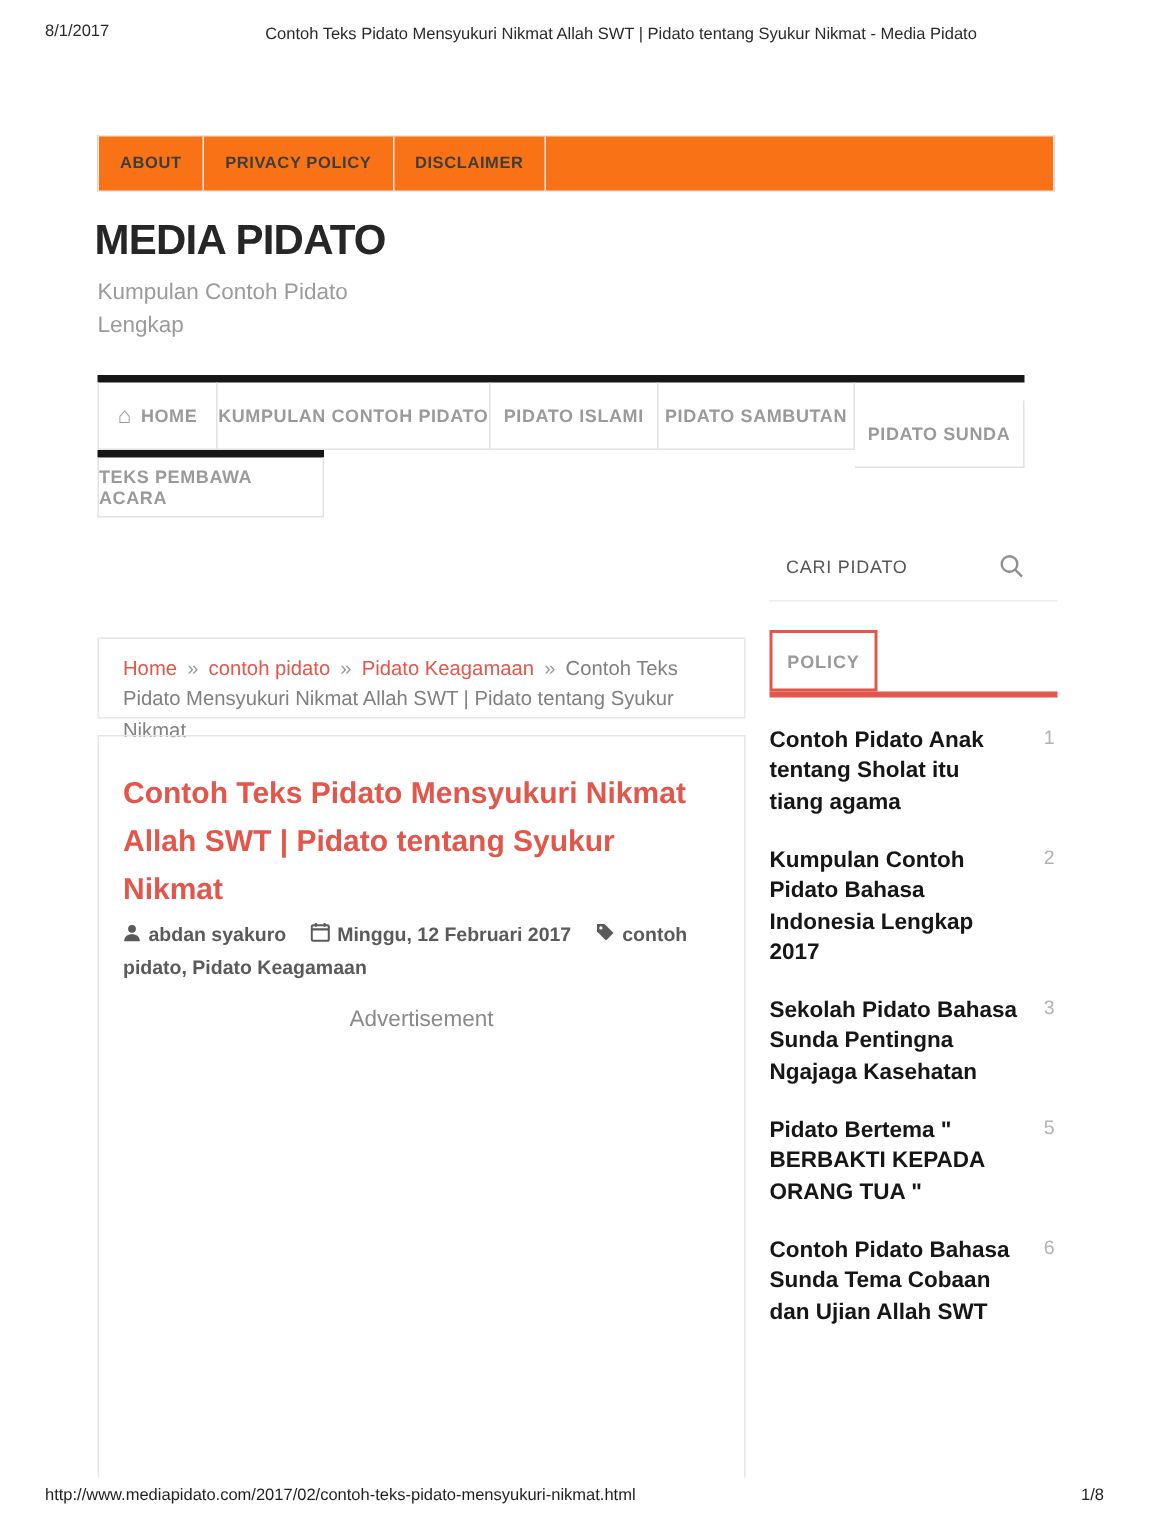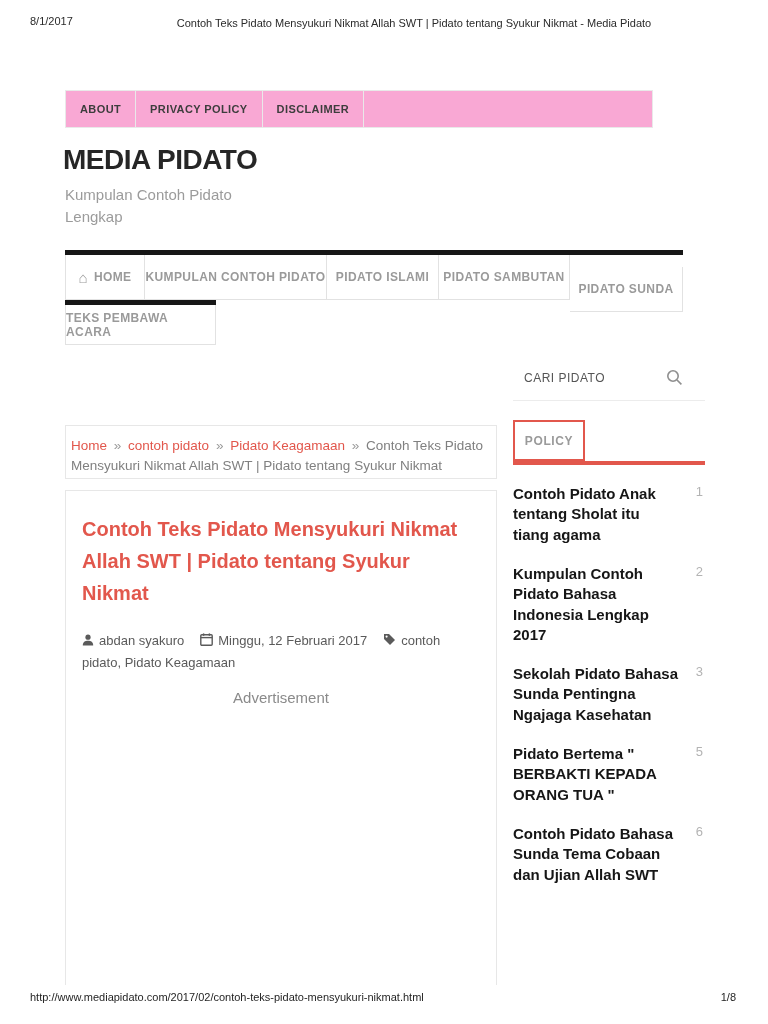--- a/index.html
+++ b/index.html
@@ -8,21 +8,21 @@
     width:768px; height:1024px; position:relative; overflow:hidden;
     font-family:"Liberation Sans", sans-serif; color:#222;
   }
   
   .ph-date { position:absolute; top:15px; left:30px; font-size:11px; color:#2a2a2a; }
   .ph-title { position:absolute; top:17px; left:120px; right:60px; text-align:center; font-size:11px; color:#2a2a2a; white-space:nowrap; }
   .pf-url { position:absolute; top:991px; left:30px; font-size:11px; color:#1f1f1f; }
   .pf-page { position:absolute; top:991px; right:32px; font-size:11px; color:#1f1f1f; }
 
   
-  .topnav { position:absolute; left:65px; top:90px; width:588px; height:38px; border:1px solid #e9e9e9; display:flex; background:#f9a8d4; }
+  .topnav { position:absolute; left:65px; top:90px; width:638px; height:38px; border:1px solid #e9e9e9; display:flex; background:#f97316; }
   .topnav-item { padding:0 14px; display:flex; align-items:center; border-right:1px solid #e9e9e9; font-size:11px; font-weight:bold; color:#3d3d3d; letter-spacing:.4px; cursor:pointer; }
 
   
   .site-title { position:absolute; left:63px; top:144px; font-size:28px; font-weight:bold; color:#262626; letter-spacing:-.5px; }
   .site-tagline { position:absolute; left:65px; top:184px; width:225px; font-size:15px; color:#9b9b9b; line-height:1.45; }
 
   
   .mainnav { position:absolute; left:65px; top:250px; width:618px; border-top:5px solid #161616; display:flex; }
   .mn-item { height:45px; display:flex; align-items:center; justify-content:center; gap:6px;
     border-right:1px solid #e2e2e2; border-bottom:1px solid #e2e2e2;
@@ -35,29 +35,29 @@
     border:1px solid #e2e2e2; border-top:none; font-size:12px; font-weight:bold; color:#9a9a9a; letter-spacing:.4px; cursor:pointer; }
 
   
   .searchbar { position:absolute; left:513px; top:355px; width:192px; height:46px;
     border-bottom:1px solid #ececec; display:flex; align-items:center; justify-content:space-between; cursor:text; }
   .search-ph { font-size:12px; font-weight:normal; color:#555; letter-spacing:.5px; padding-left:11px; }
   .search-ic { margin-right:22px; display:flex; }
 
   
   .breadcrumb { position:absolute; left:65px; top:425px; width:432px; height:54px;
-    border:1px solid #e7e7e7; padding:10px 5px; font-size:13.5px; color:#808080; line-height:1.5; }
+    border:1px solid #e7e7e7; padding:10px 16px; font-size:13.5px; color:#808080; line-height:1.5; }
   .bc-link { color:#e2574c; cursor:pointer; }
   .bc-sep { color:#9a9a9a; padding:0 3px; }
 
   
   .article { position:absolute; left:65px; top:490px; width:432px; height:495px;
     border:1px solid #e7e7e7; border-bottom:none; padding:22px 16px 0 16px; }
   .article-title { color:#e2574c; font-size:20px; font-weight:bold; line-height:1.6; }
-  .article-meta { margin-top:21px; font-size:13px; font-weight:normal; color:#5a5a5a; line-height:1.65; }
+  .article-meta { margin-top:3px; font-size:13px; font-weight:bold; color:#5a5a5a; line-height:1.65; }
   .meta-group { margin-right:16px; white-space:nowrap; }
   .meta-group:last-child { margin-right:0; white-space:normal; }
   .meta-ic { display:inline-block; vertical-align:-1px; margin-right:5px; }
   .ad-label { margin-top:15px; text-align:center; font-size:15px; color:#8a8a8a; }
 
   
   .sidebar { position:absolute; left:513px; top:420px; width:192px; }
   .populer-tab { width:72px; height:41px; border:2px solid #e2574c; display:flex; align-items:center; justify-content:center;
     font-size:12px; font-weight:bold; color:#9a9a9a; letter-spacing:.6px; cursor:pointer; }
   .populer-bar { width:192px; height:4px; background:#e2574c; }

